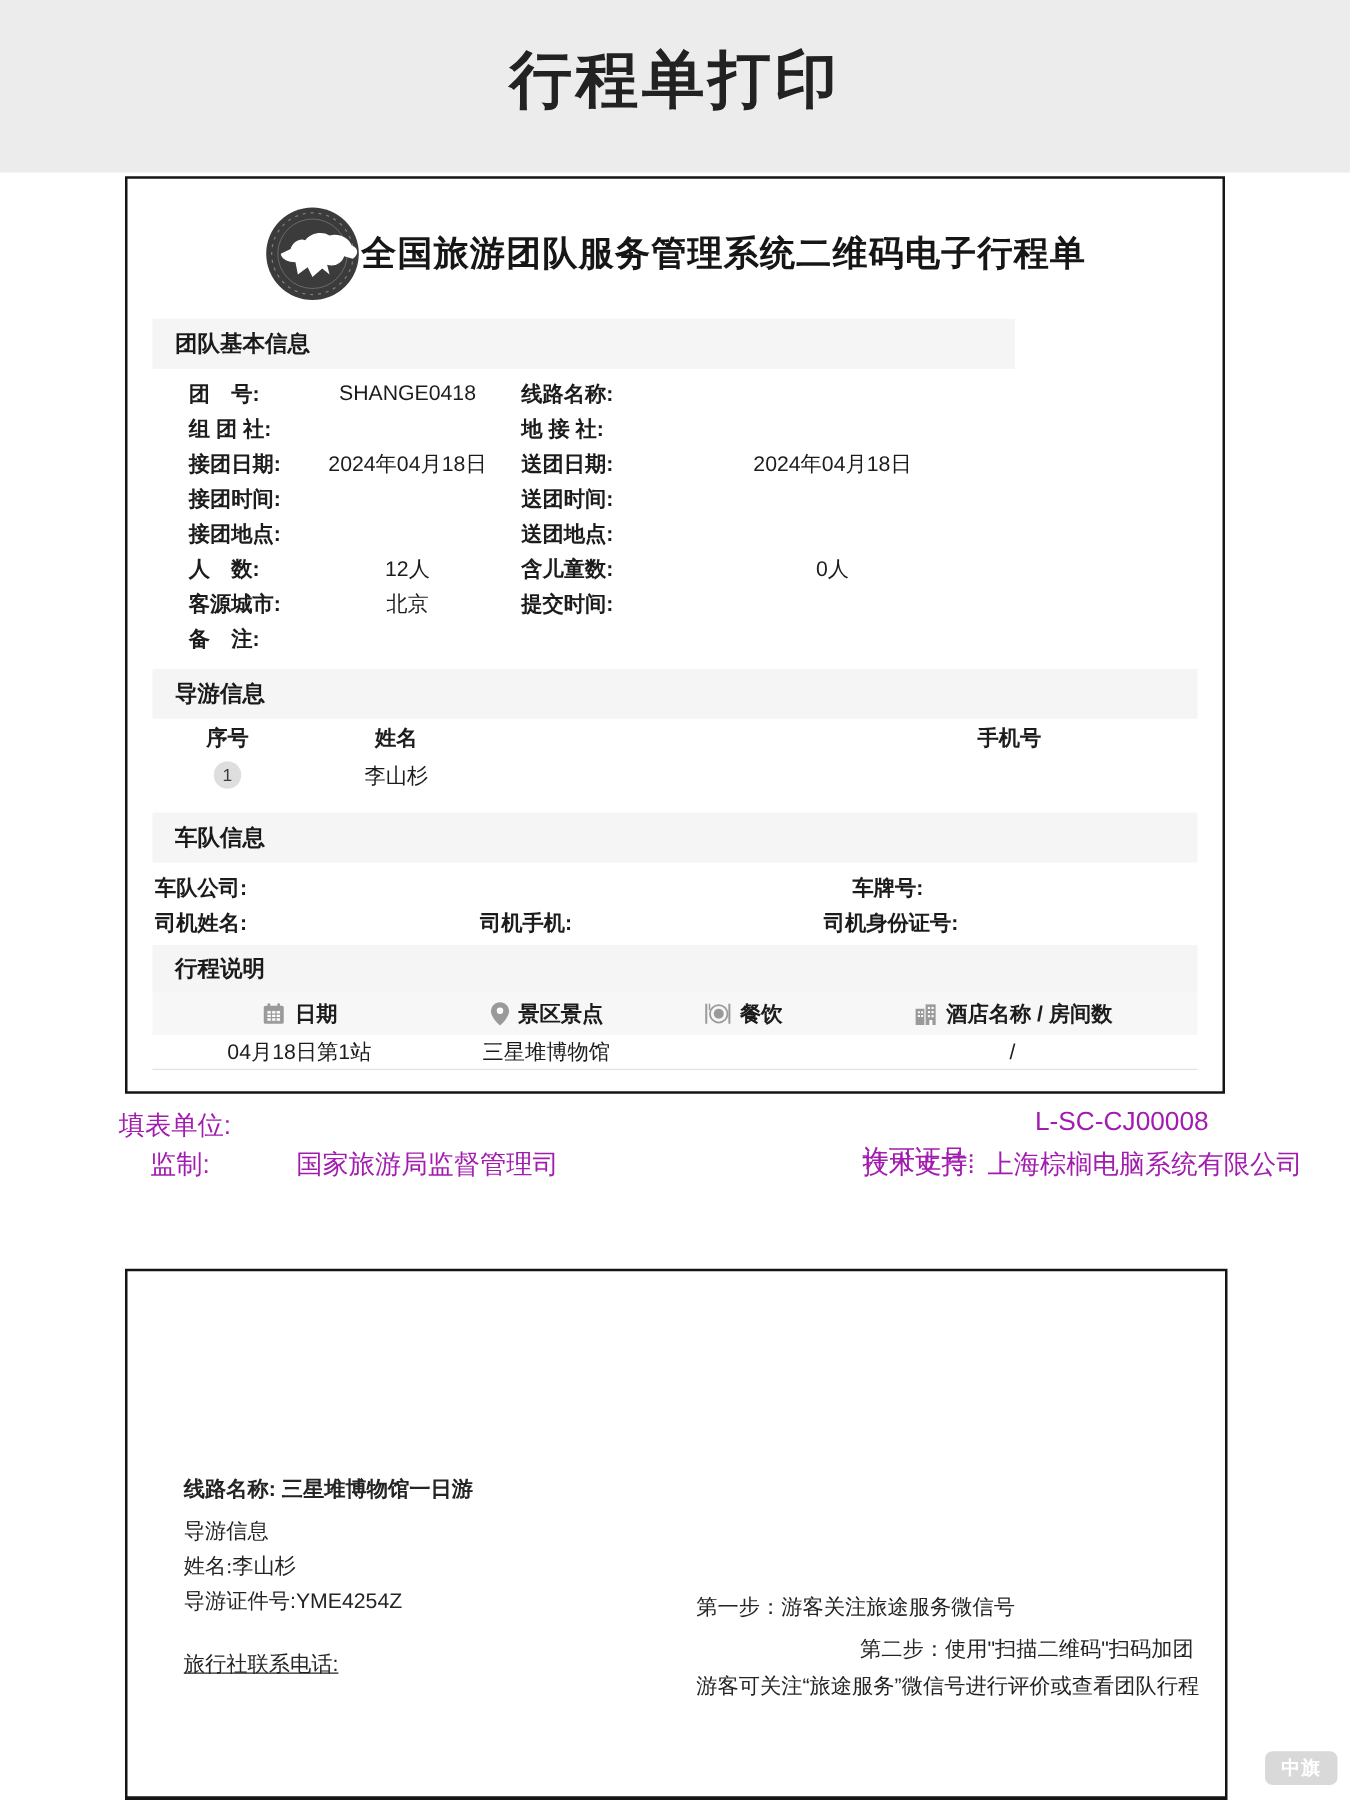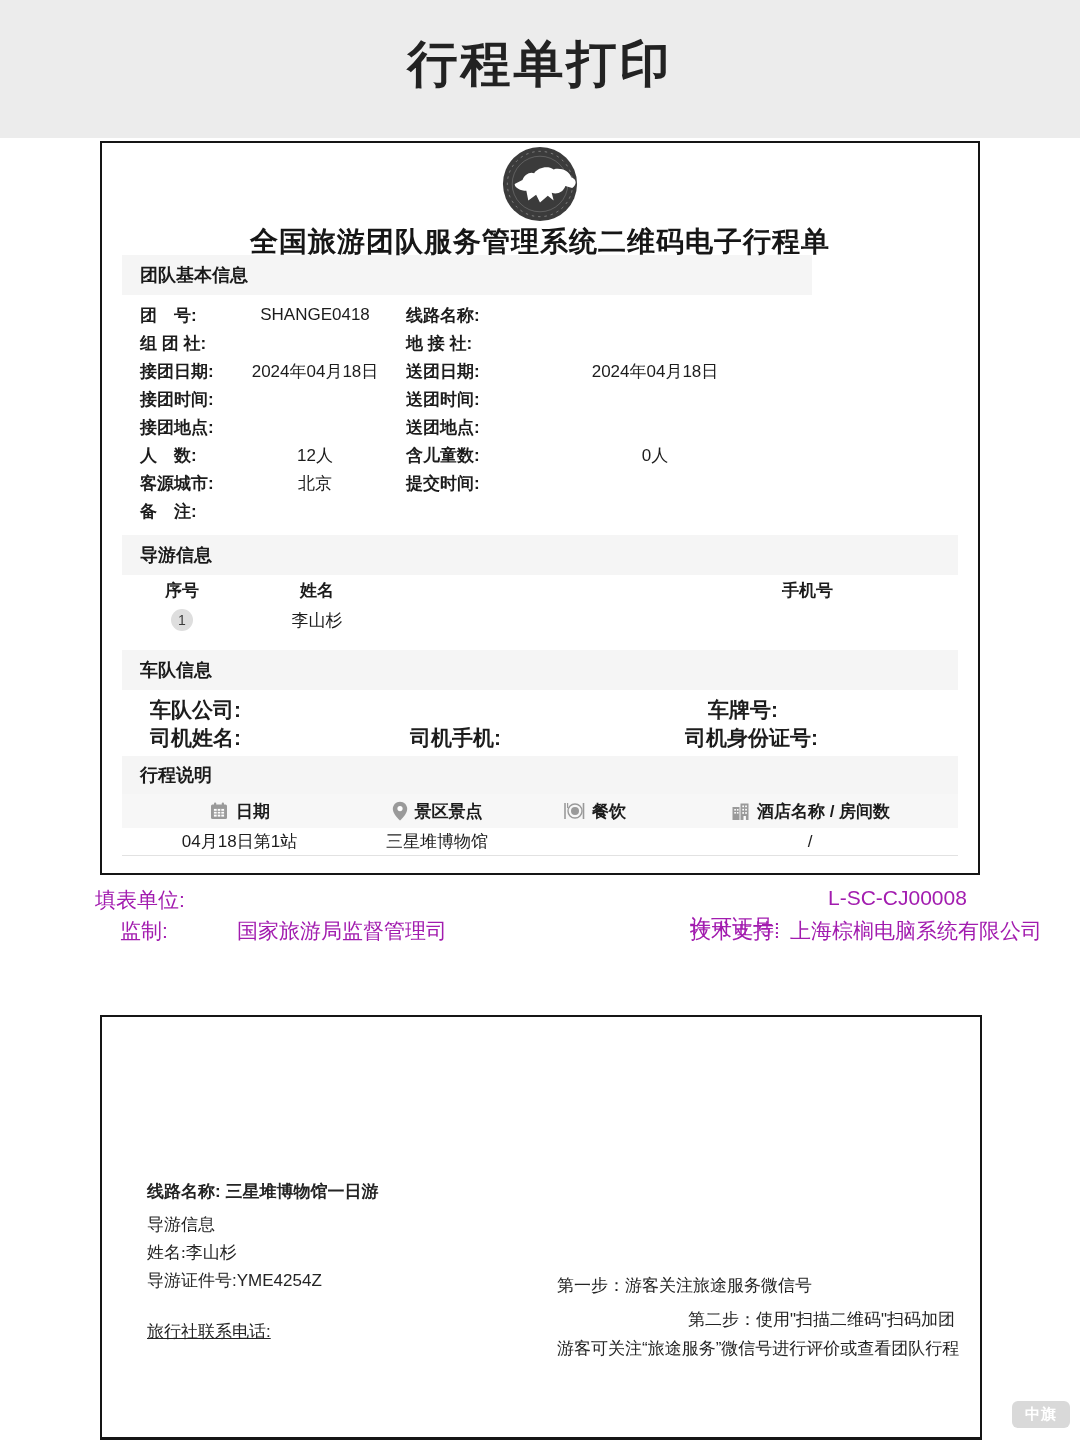--- a/index.html
+++ b/index.html
@@ -12,37 +12,37 @@
   .page-title{
     position:absolute;left:0;top:0;width:1080px;height:128px;
     display:flex;align-items:center;justify-content:center;
     font-size:50px;font-weight:bold;letter-spacing:3px;color:#222;
   }
   
   .card1{
     position:absolute;left:100px;top:141px;width:880px;height:734px;
     background:#fff;border:2px solid #151515;box-sizing:border-box;
   }
-  .doc-header{margin-top:16px;height:88px;display:flex;align-items:center;justify-content:center;gap:0;flex-direction:column;}
+  .doc-header{margin-top:16px;height:88px;display:flex;align-items:center;justify-content:center;gap:0;}
   .logo{width:78px;height:78px;flex:0 0 auto;}
   .doc-title{font-size:28px;font-weight:bold;color:#161616;letter-spacing:1px;}
   .section-bar{
     height:40px;margin-left:20px;background:#f5f5f5;
     display:flex;align-items:center;padding-left:18px;box-sizing:border-box;
     font-size:18px;font-weight:bold;color:#1a1a1a;
   }
   .bar-basic{margin-top:8px;width:690px;}
   .bar-guide{margin-top:10px;width:836px;}
   .bar-fleet{margin-top:13px;width:836px;}
   .bar-itin{margin-top:4px;width:836px;height:38px;}
   
   .basic-rows{margin-top:6px;}
   .basic-row{
     height:28px;display:grid;grid-template-columns:100px 150px 175px 180px;
-    align-items:center;padding-left:38px;font-size:17px;
+    align-items:center;padding-left:49px;font-size:17px;
   }
   .b-label{font-weight:bold;white-space:nowrap;}
   .b-label.r{padding-left:16px;}
   .b-value{text-align:center;white-space:nowrap;}
   
   .guide-table{margin-left:20px;width:836px;box-sizing:border-box;}
   .guide-grid{
     display:grid;grid-template-columns:100px 170px 1fr;align-items:center;
     padding-left:10px;box-sizing:border-box;font-size:17px;
   }
@@ -53,21 +53,21 @@
   .gc-phone{text-align:right;padding-right:125px;}
   .badge-circle{
     display:inline-flex;align-items:center;justify-content:center;
     width:22px;height:22px;border-radius:50%;background:#dedede;color:#3c3c3c;
     font-size:14px;line-height:1;
   }
   
   .fleet-rows{margin-top:6px;}
   .fleet-row{
     height:28px;display:grid;grid-template-columns:260px 275px 1fr;
-    align-items:center;padding-left:48px;font-size:21px;font-weight:bold;
+    align-items:center;padding-left:22px;font-size:17px;font-weight:bold;
   }
   .fleet-plate{padding-left:23px;}
   
   .itin-head{
     margin-left:20px;width:836px;height:34px;background:#f7f7f7;box-sizing:border-box;
     display:grid;grid-template-columns:215px 180px 135px 1fr;align-items:center;
     padding-left:10px;font-size:17px;font-weight:bold;
   }
   .itin-col{display:flex;align-items:center;justify-content:center;gap:7px;}
   .itin-row{

